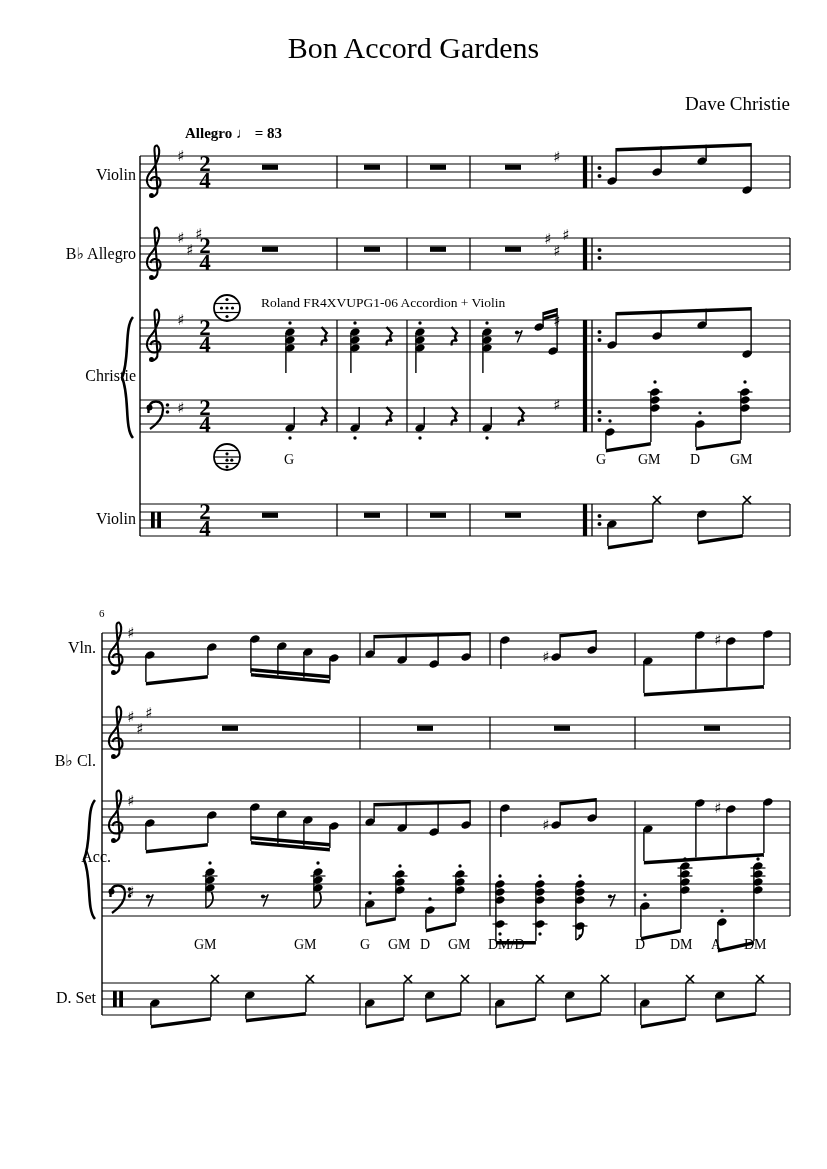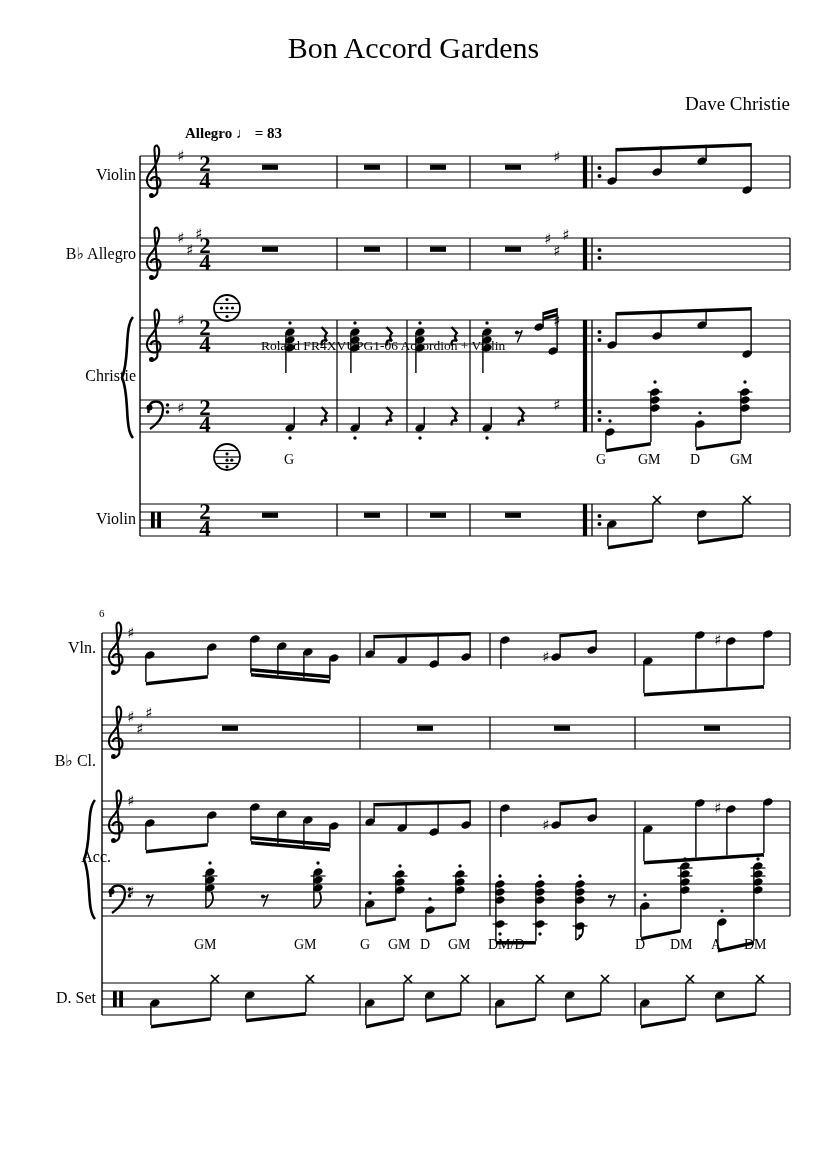--- a/index.html
+++ b/index.html
@@ -3,21 +3,21 @@
 <meta charset="utf-8">
 <style>
   html,body{margin:0;padding:0;background:#e8e8e8;}
   #sheet{position:relative;width:827px;height:1169px;background:#ffffff;margin:0 auto;overflow:hidden;
          font-family:"Liberation Serif","DejaVu Serif",serif;color:#000;}
   #score-svg{position:absolute;left:0;top:0;}
   .txt{position:absolute;white-space:nowrap;}
   #title{left:0;right:0;top:31px;text-align:center;font-size:30px;}
   #composer{right:37px;top:93px;font-size:19px;}
   #tempo{left:185px;top:125px;font-size:15px;font-weight:bold;font-family:"Liberation Serif","DejaVu Sans",serif;}
-  #roland{left:261px;top:295px;font-size:13.5px;margin-top:43px;}
+  #roland{left:261px;top:295px;font-size:13.5px;}
   #mnum{left:99px;top:607px;font-size:11px;}
   .lb{position:absolute;font-size:16px;white-space:nowrap;font-family:"Liberation Serif","DejaVu Sans",serif;}
   #lb-violin{right:691px;top:166px}
   #lb-clarinet{right:691px;top:244px}
   #lb-accordion{right:691px;top:367px}
   #lb-drumset{right:691px;top:510px}
   #lb-vln{right:731px;top:639px}
   #lb-bbcl{right:731px;top:751px}
   #lb-acc{right:716px;top:848px}
   #lb-dset{right:731px;top:989px}

